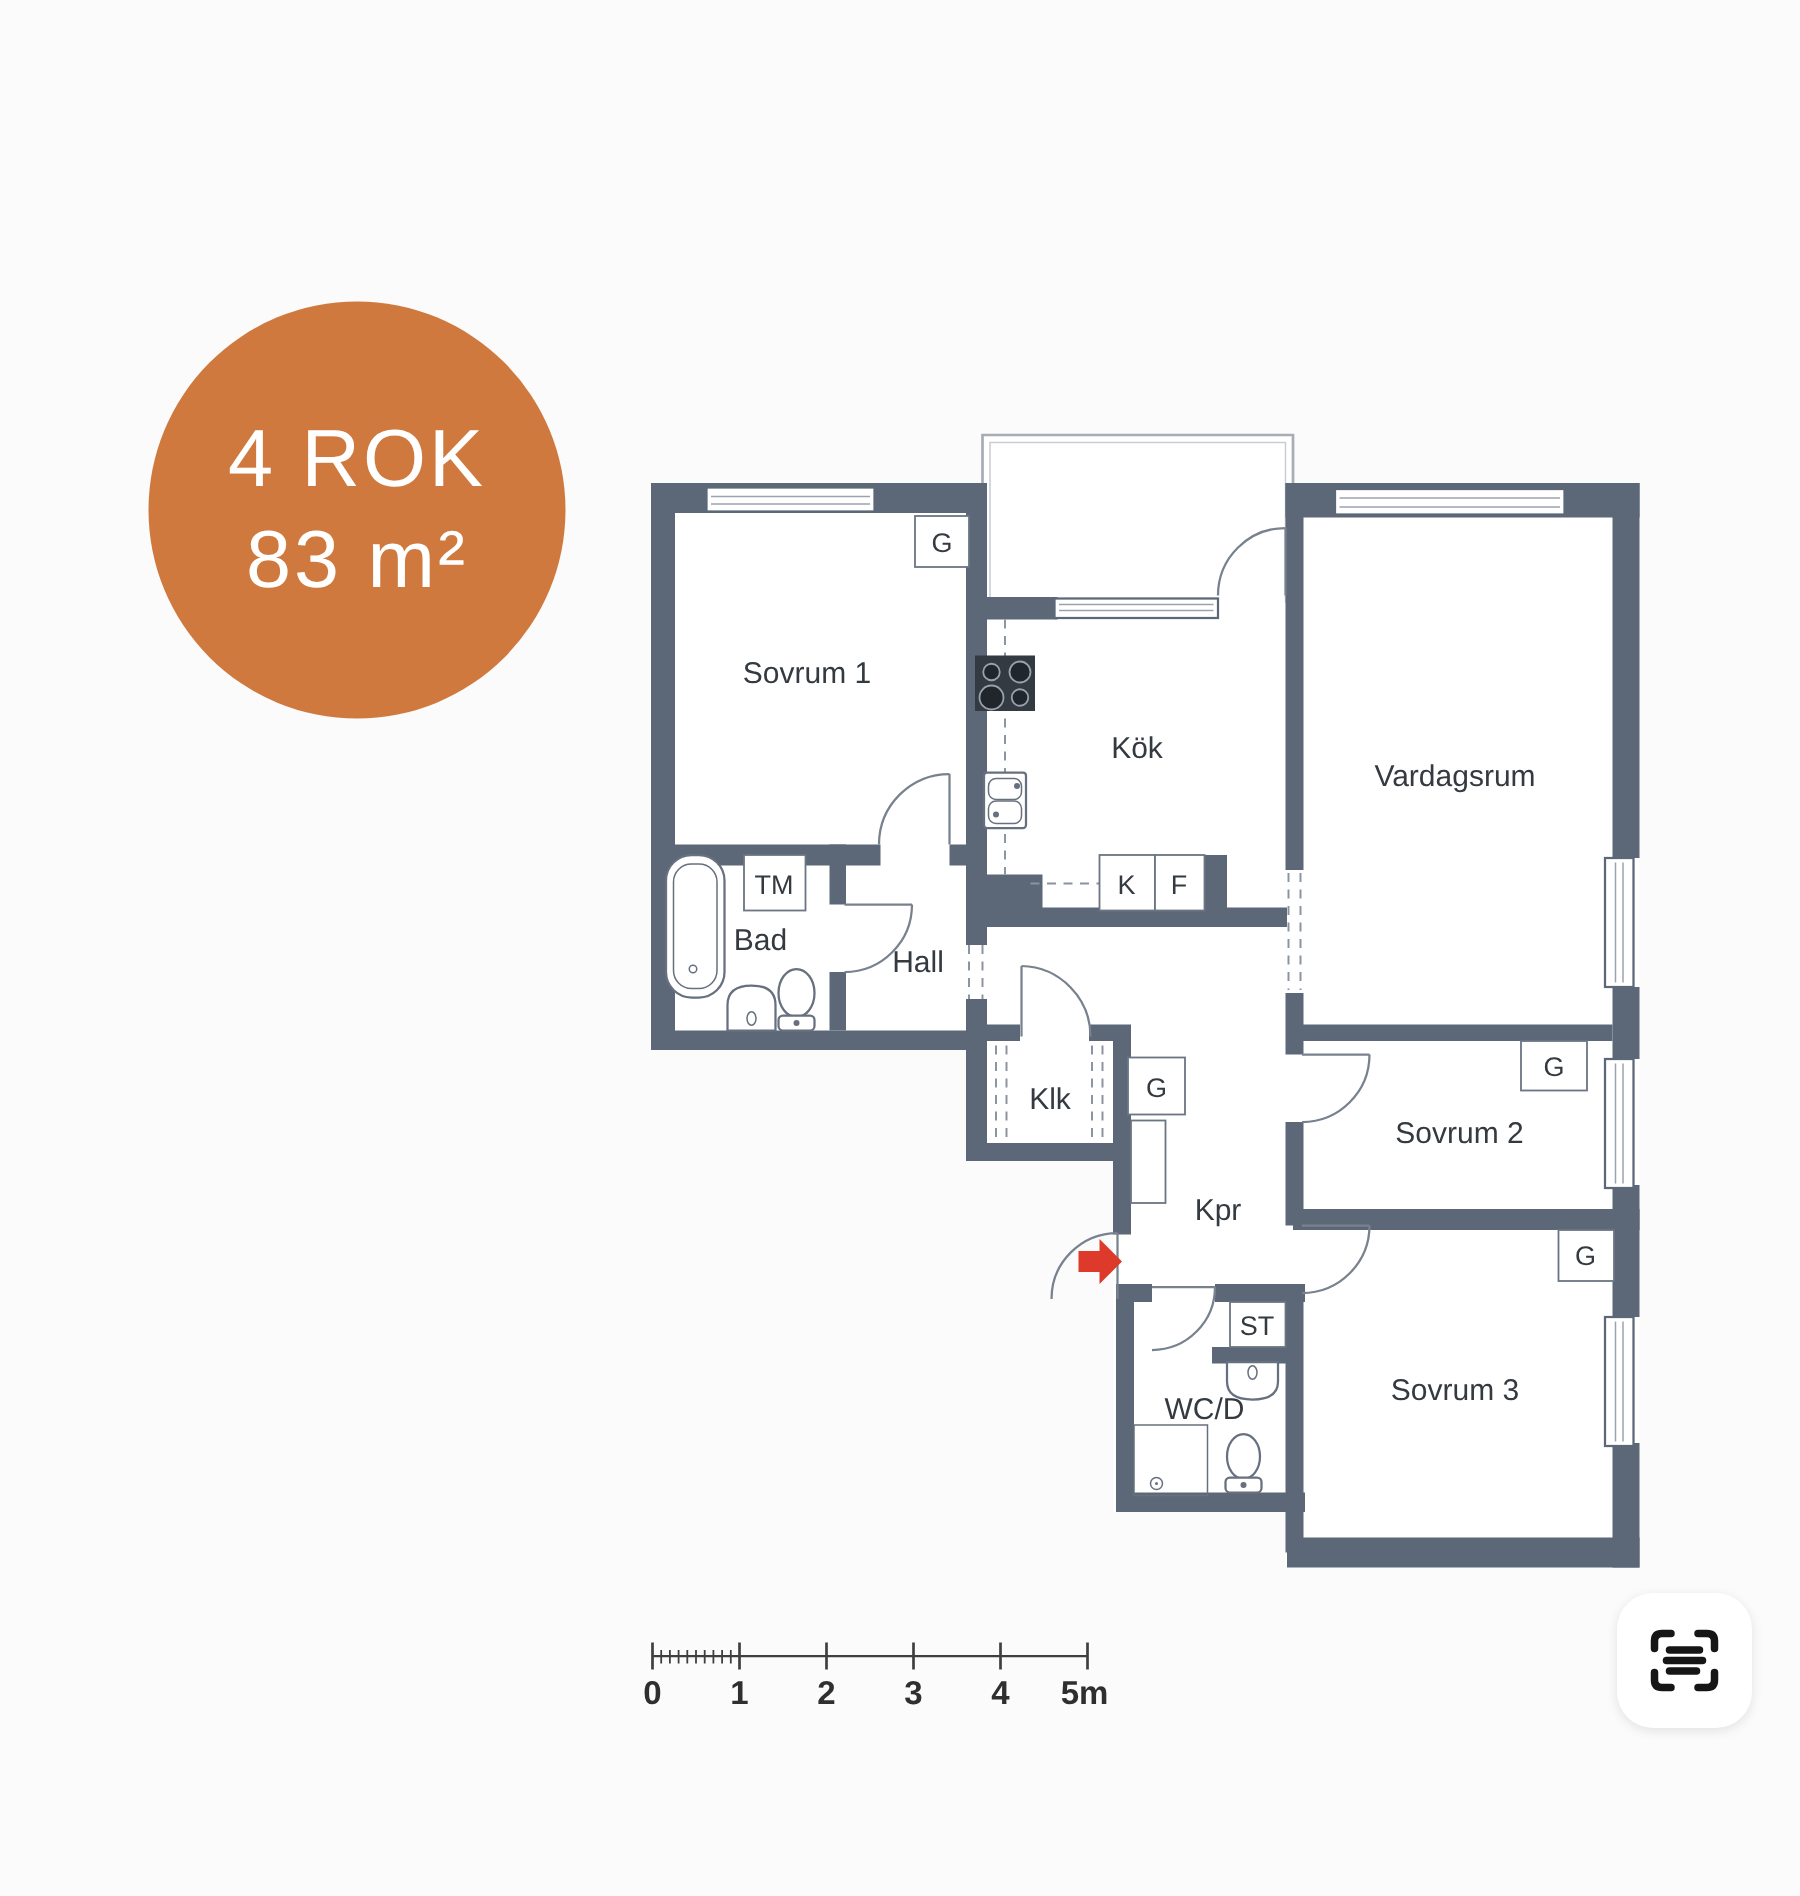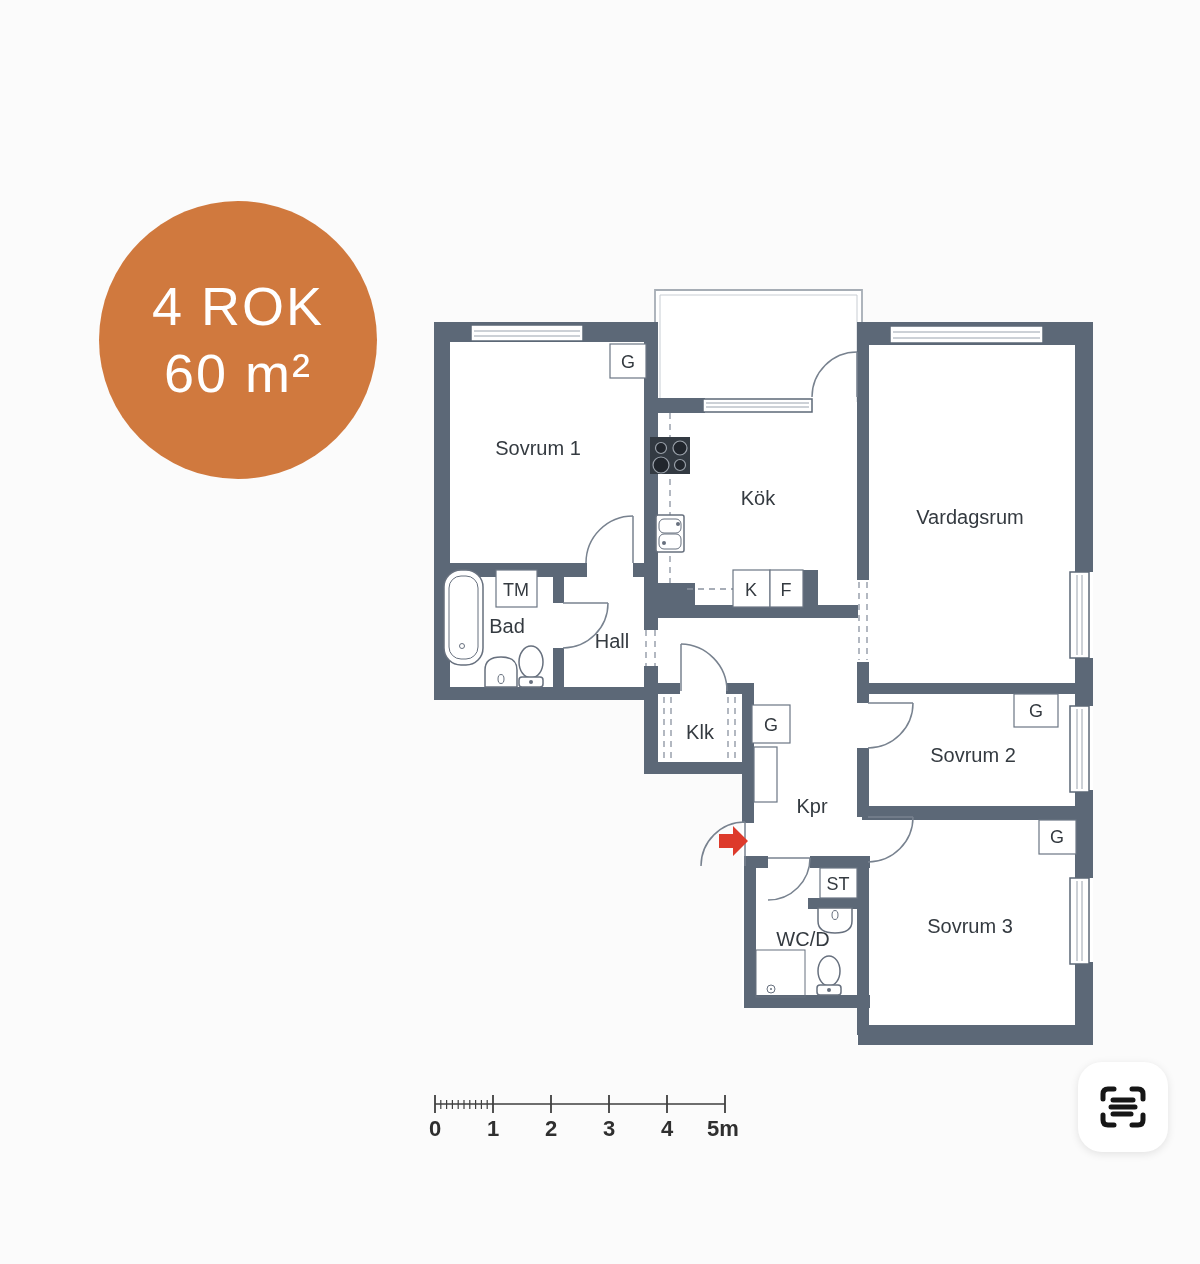--- a/index.html
+++ b/index.html
@@ -33,21 +33,21 @@
     box-shadow:0 2px 8px rgba(0,0,0,0.10);display:flex;align-items:center;justify-content:center;cursor:pointer;
   }
 </style>
 </head>
 <body>
 
 <div id="stage">
 
   <div class="badge">
     <span>4 ROK</span>
-    <span>60 m²</span>
+    <span>83 m²</span>
   </div>
 
   <svg class="plan" width="1200" height="1264" viewBox="0 0 1200 1264">
 
     <g>
       <rect class="roomfloor" x="434" y="322" width="224" height="378"></rect>
       <rect class="roomfloor" x="644" y="398" width="225" height="220"></rect>
       <rect class="roomfloor" x="644" y="618" width="225" height="156"></rect>
       <rect class="roomfloor" x="742" y="694" width="127" height="314"></rect>
       <rect class="roomfloor" x="857" y="322" width="236" height="723"></rect>

